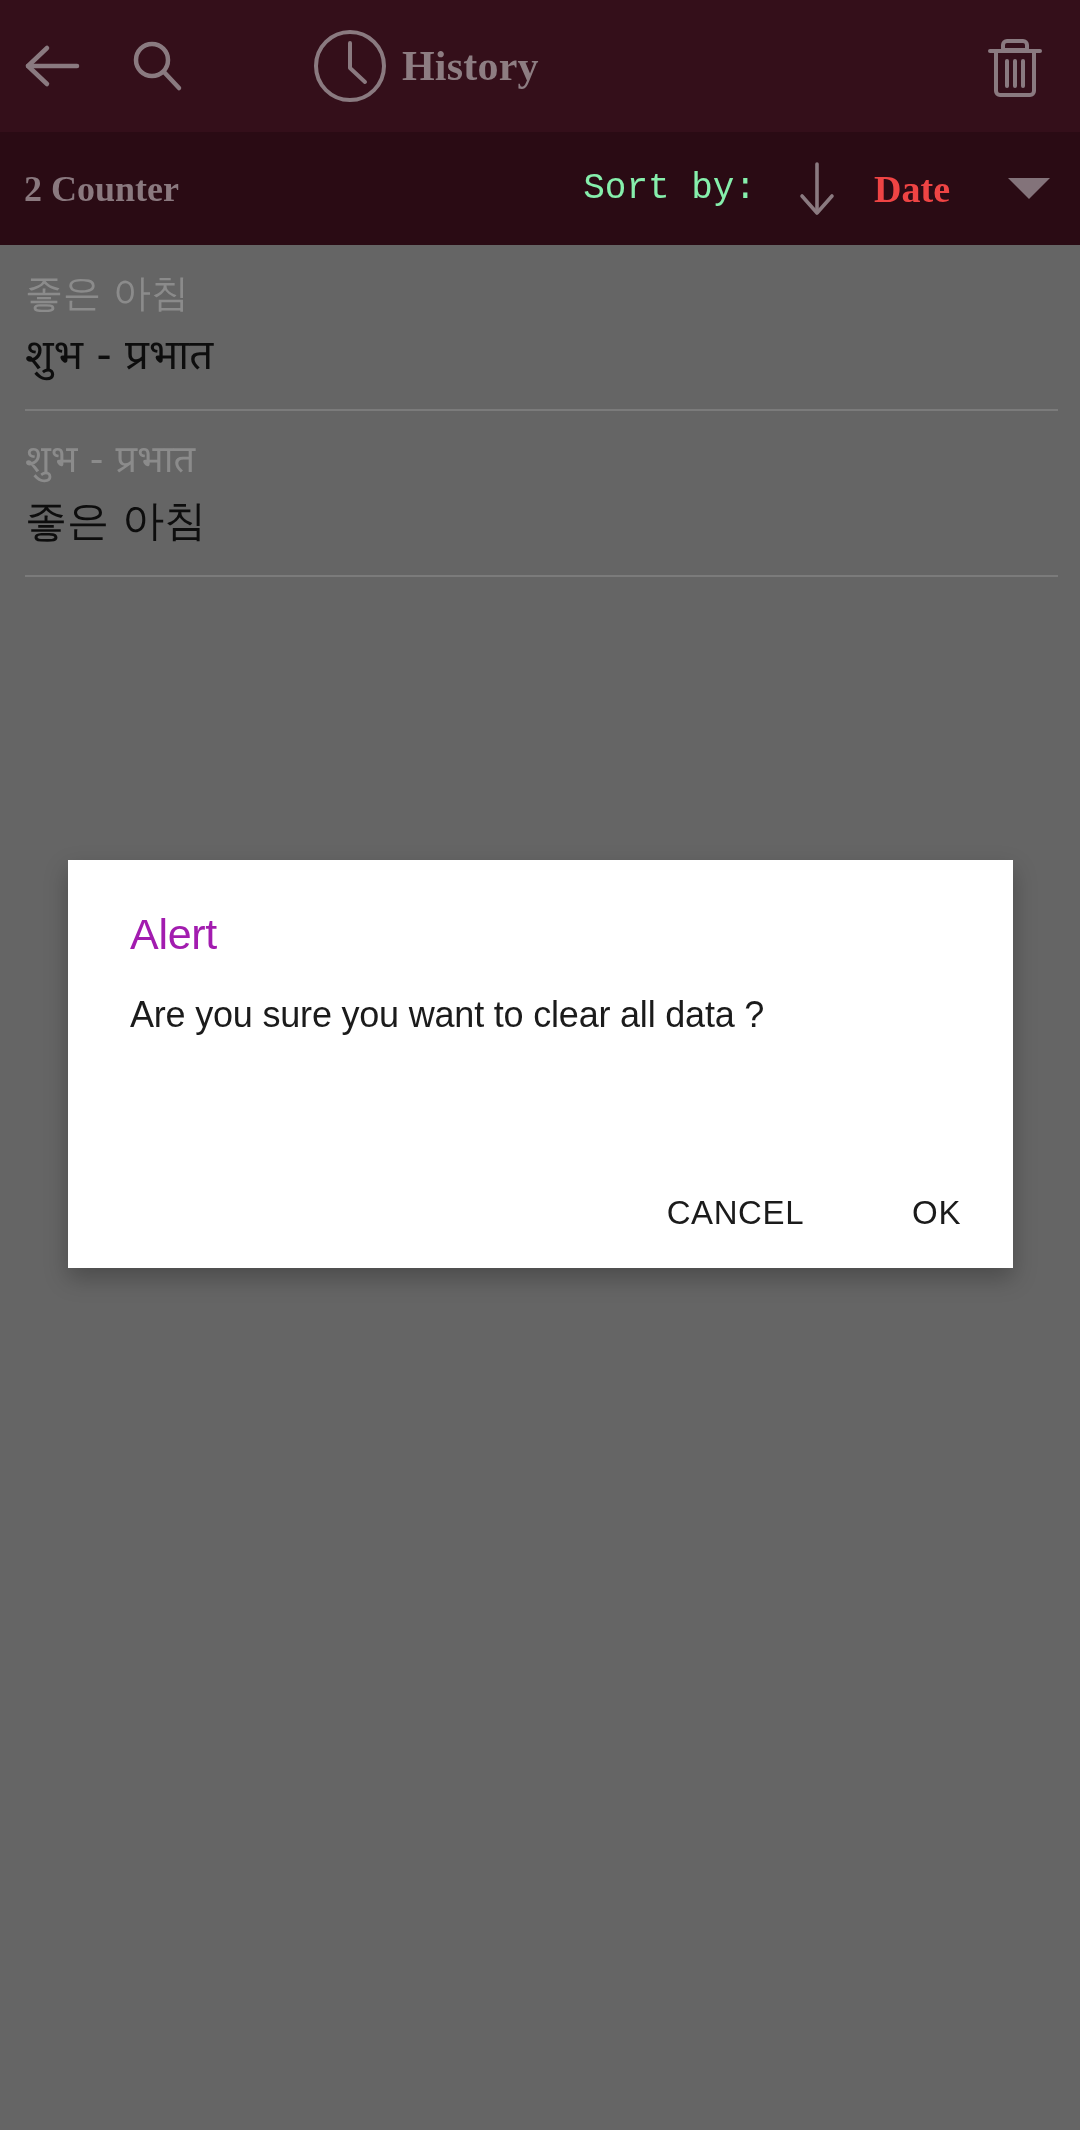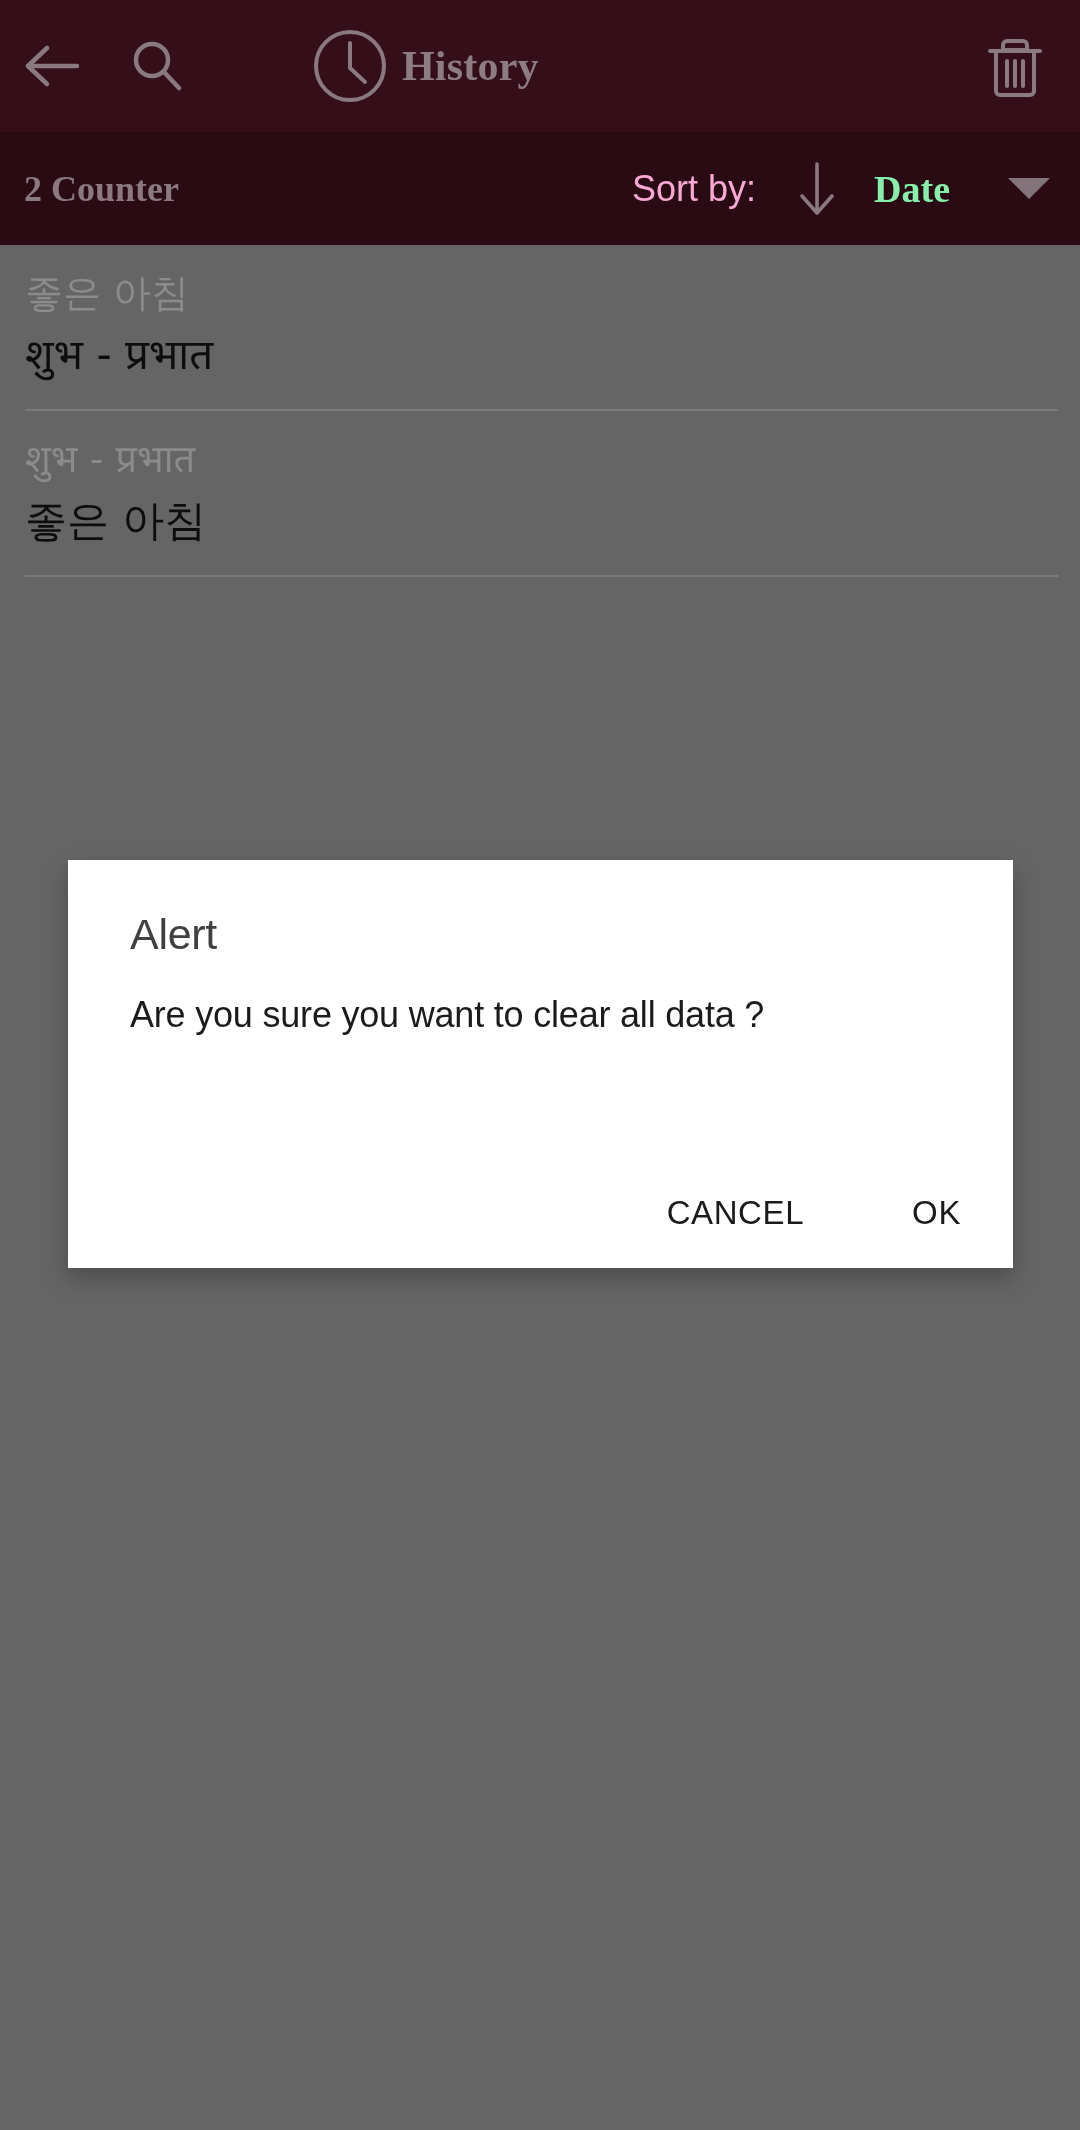--- a/index.html
+++ b/index.html
@@ -82,32 +82,32 @@
   }
 
   .sort-group {
     margin-left: auto;
     margin-right: 30px;
     display: flex;
     align-items: center;
   }
 
   .sort-by-label {
-    color: #f9a8d4;
-    font-family: Liberation Sans, sans-serif;
+    color: #86efac;
+    font-family: Liberation Mono, monospace;
     font-size: 36px;
     font-weight: normal;
     white-space: nowrap;
   }
 
   .sort-dir-icon { width: 46px; height: 58px; margin-left: 38px; }
 
   .sort-field {
     margin-left: 34px;
-    color: #86efac;
+    color: #ef4444;
     font-family: "Liberation Serif", serif;
     font-weight: bold;
     font-size: 38px;
     white-space: nowrap;
   }
 
   .caret-down {
     margin-left: 58px;
     width: 0; height: 0;
     border-left: 21px solid transparent;
@@ -169,21 +169,21 @@
     height: 408px;
     background: #ffffff;
     box-shadow: 0 10px 22px rgba(0,0,0,0.26);
   }
 
   .dialog-title {
     position: absolute;
     left: 62px;
     top: 50px;
     font-size: 43px;
-    color: #404040;
+    color: #a21caf;
     font-family: "Liberation Sans", sans-serif;
     font-weight: normal;
     letter-spacing: -0.3px;
   }
 
   .dialog-message {
     position: absolute;
     left: 62px;
     top: 134px;
     font-size: 36px;

